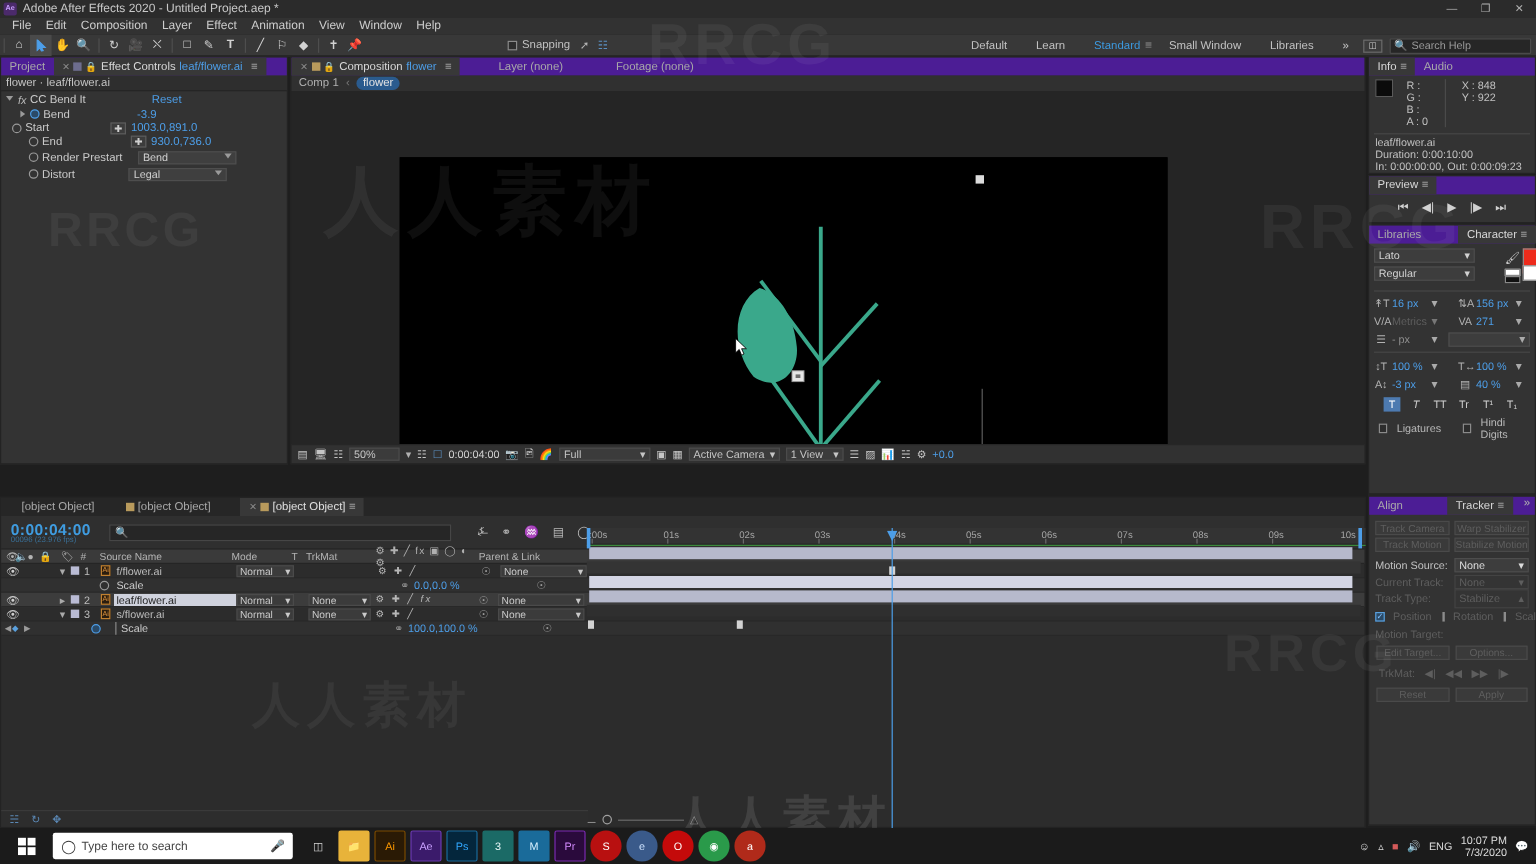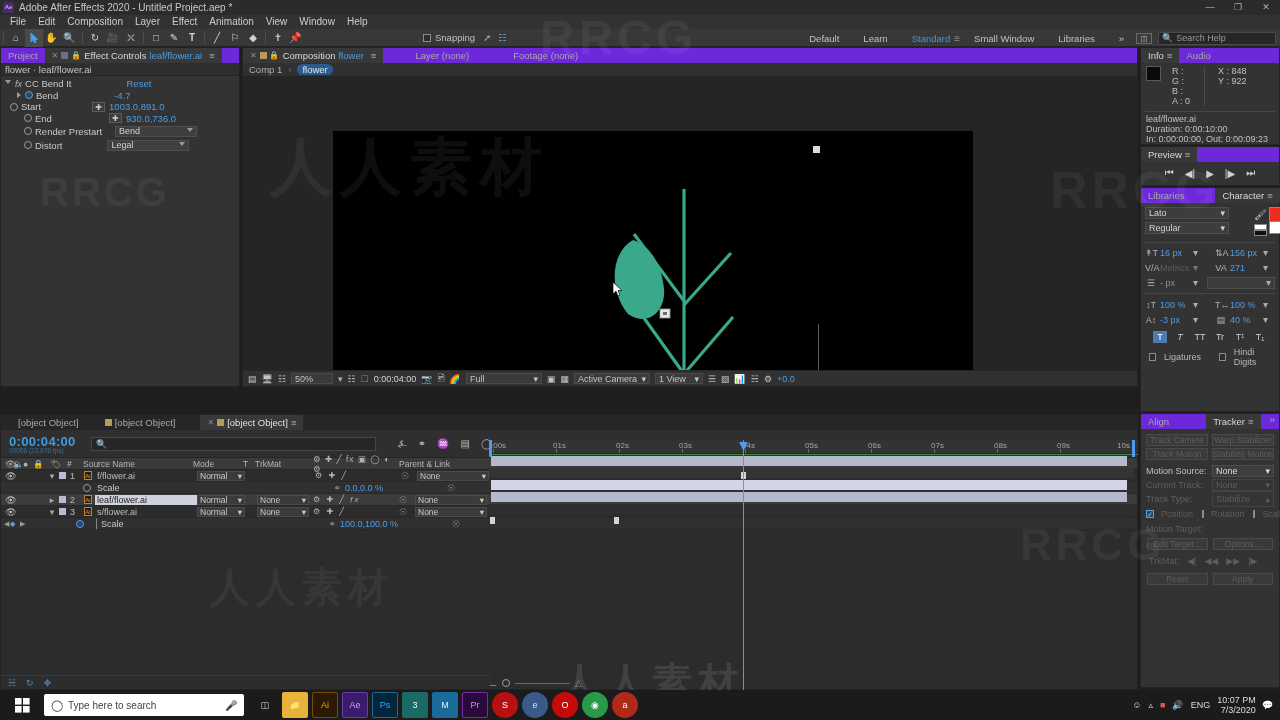--- a/index.html
+++ b/index.html
@@ -54,21 +54,21 @@
   .ws { padding: 0 12px; font-size: 9.5px; color: #c2c2c2; }
   .ws.sel { color: #3c9ae0; }
   .search-help {
     width: 118px; height: 13px; background: #262626; border: 1px solid #4a4a4a; border-radius: 1px;
     display: flex; align-items: center; padding-left: 3px; font-size: 9px; color: #9a9a9a; margin-left: 6px;
   }
 
   
   .panel { position: absolute; background: #333333; border: 1px solid #232323; }
   .panel-tabs {
-    height: 15px; background: #6d28d9; display: flex; 
+    height: 15px; background: #4c1d95; display: flex; 
     font-size: 9.5px; color: #a9a9a9;
   }
   .ptab { padding: 0 7px; height: 15px; line-height: 15px; display: flex; align-items: center; gap: 3px; }
   .ptab.active { background: #383838; color: #d8d8d8; }
   .ptab .x { color: #8a8a8a; font-size: 8px; }
   .sq { width: 7px; height: 7px; display: inline-block; }
 
   
   #effects { left: 0; top: 47px; width: 240px; height: 340px; }
   .ec-head { height: 13px; background: #2e2e2e; font-size: 9.5px; color: #c4c4c4; padding: 1px 4px; border-bottom: 1px solid #252525; }
@@ -237,21 +237,21 @@
       <span class="tri down"></span>
       <span class="fx-ic" style="margin-left:4px;">fx</span>
       <span class="ec-label">CC Bend It</span>
       <span class="ec-reset" style="margin-left:55px;">Reset</span>
     </div>
 
     <div class="ec-row" style="padding-left:16px;">
       <span class="tri"></span>
       <span class="stopwatch on" style="margin-left:4px;"></span>
       <span class="ec-label">Bend</span>
-      <span class="ec-val" style="margin-left:56px;">-4.7</span>
+      <span class="ec-val" style="margin-left:56px;">-3.9</span>
     </div>
 
     <div class="ec-row" style="padding-left:9px;">
       <span class="stopwatch"></span>
       <span class="ec-label">Start</span>
       <span class="pt-btn" style="margin-left:51px;">✚</span>
       <span class="ec-val">1003.0,891.0</span>
     </div>
 
     <div class="ec-row" style="padding-left:23px;">

